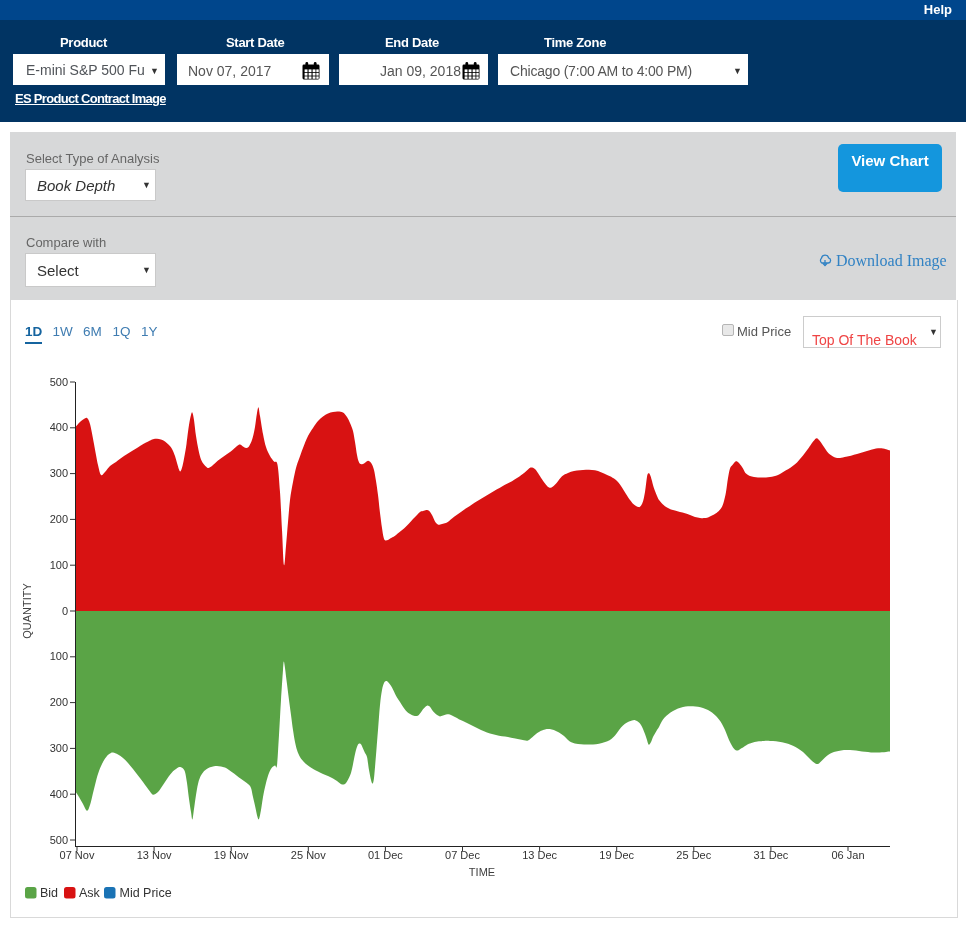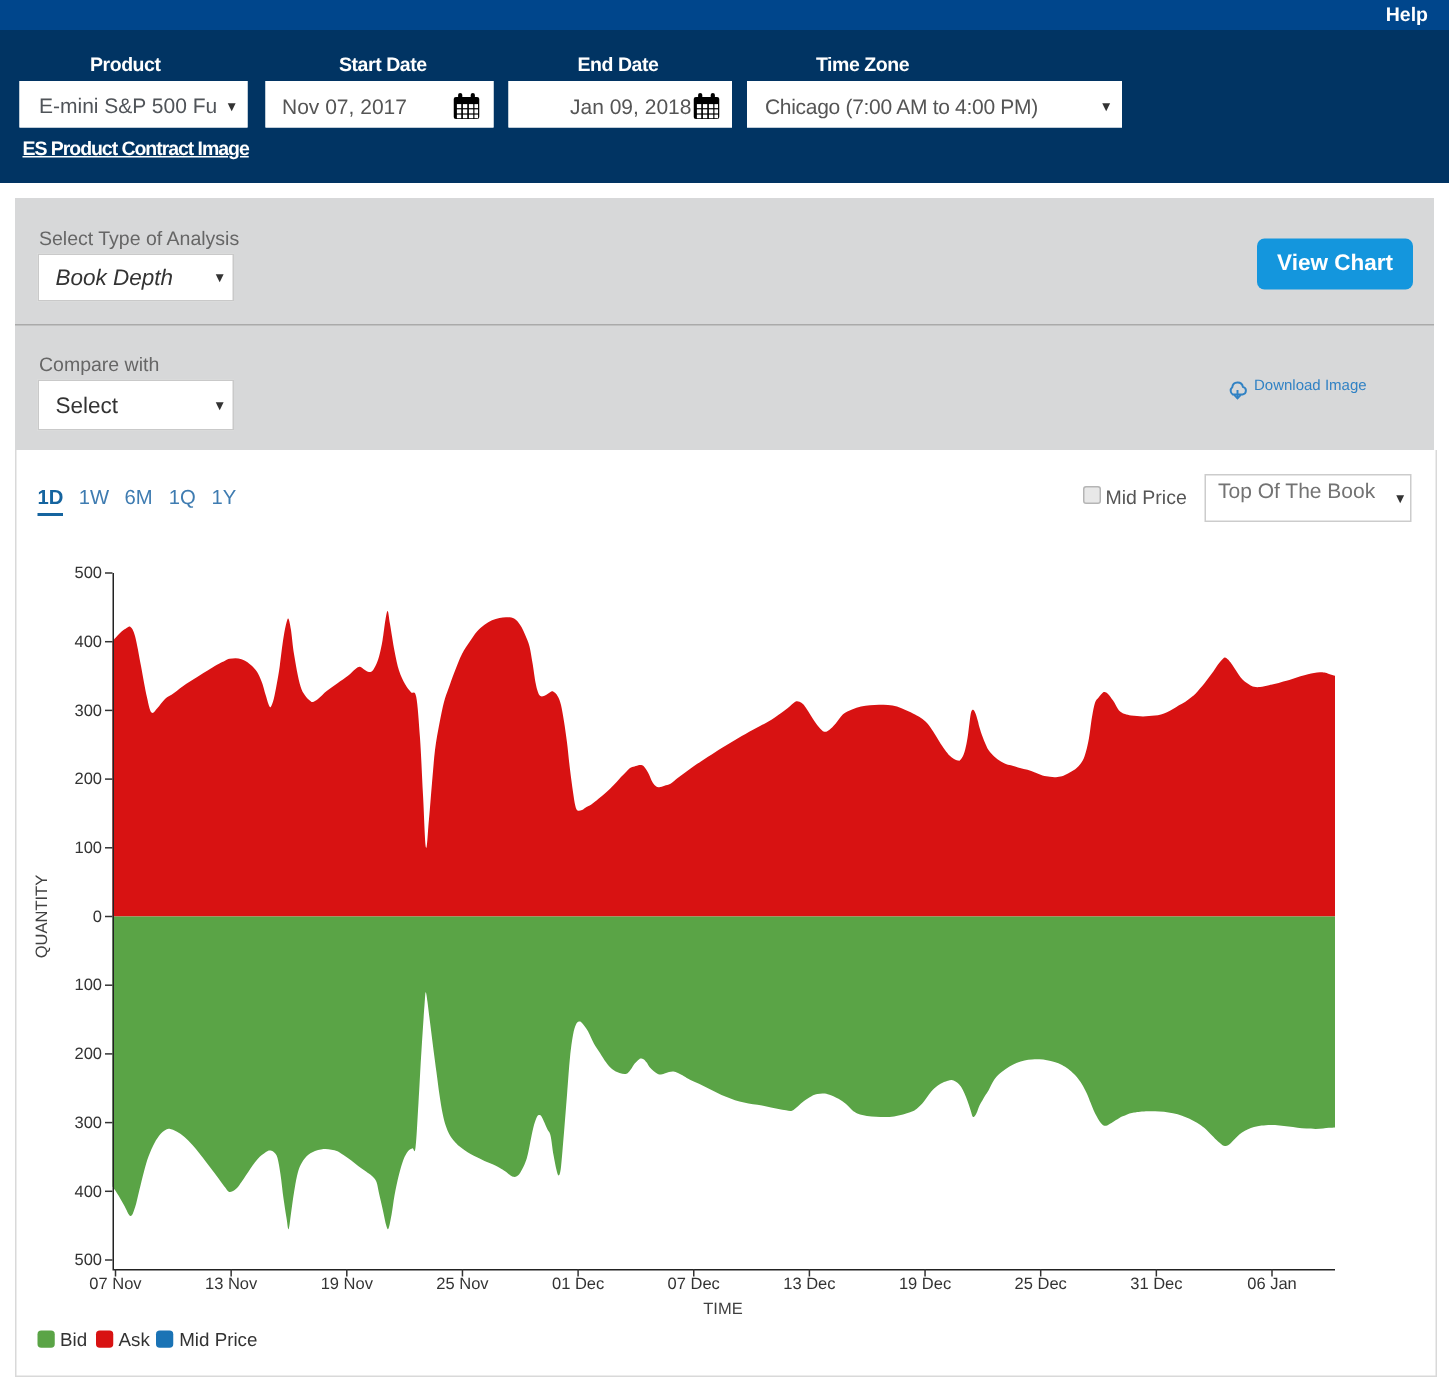--- a/index.html
+++ b/index.html
@@ -15,21 +15,21 @@
 .navsel-text { color:#505459; font-size:14px;text-align:right; }
 .arrow { color:#333; font-size:9px; }
 .speclink { color:#fff; font-size:13px; font-weight:bold; text-decoration:underline; letter-spacing:-0.7px; }
 
 .gpanel { left:10px; top:132px; width:946px; height:168px; background:#d7d8d9; }
 .glabel { color:#666; font-size:13px; }
 .gsel { background:#fff; border:1px solid #c9c9c9; }
 .gseltext { color:#333; font-size:15px; }
 .viewchart { background:#1496dd; color:#fff; font-weight:bold; font-size:15px; border-radius:5px; text-align:center; }
 .divider { background:#aaa; height:1px; }
-.dl { color:#3182c4; font-size:10px; }
+.dl { color:#3182c4; font-size:16px;font-family:Liberation Serif, serif; }
 
 .cpanel { left:10px; top:300px; width:948px; height:618px; background:#fff; border:1px solid #d9d9d9; border-top:none; }
 .tab { color:#3f7cb1; font-size:13.5px; position:absolute; }
 .tabactive { font-weight:bold; color:#15649f; border-bottom:2px solid #15649f; padding-bottom:3px; }
 .midprice { color:#555; font-size:13px; }
 .checkbox { width:12px; height:12px; background:#e8e8e8; border:1px solid #b5b5b5; border-radius:2px; }
 .tobsel { background:#fff; border:1px solid #ccc; color:#555; font-size:15px; }
 </style>
 </head>
 <body>
@@ -87,42 +87,42 @@
       <rect x="10.6" y="14.4" width="2.9" height="2.4"></rect>
       <rect x="14.3" y="14.4" width="2.4" height="2.4"></rect>
 </g>
   </svg>
 <div class="abs speclink" style="left:15px;top:91px;">ES Product Contract Image</div>
 <div class="abs gpanel"></div>
 <div class="abs glabel" style="left:26px;top:151px;">Select Type of Analysis</div>
 <div class="abs gsel" style="left:25px;top:169px;width:131px;height:32px;"></div>
 <div class="abs gseltext" style="left:37px;top:177px;font-style:italic;">Book Depth</div>
 <div class="abs arrow" style="left:142px;top:180px;">▼</div>
-<div class="abs viewchart" style="left:838px;top:159px;width:104px;height:34px;line-height:34px;">View Chart</div>
+<div class="abs viewchart" style="left:838px;top:144px;width:104px;height:48px;line-height:34px;">View Chart</div>
 <div class="abs divider" style="left:10px;top:216px;width:946px;"></div>
 <div class="abs glabel" style="left:26px;top:235px;">Compare with</div>
 <div class="abs gsel" style="left:25px;top:253px;width:131px;height:34px;"></div>
 <div class="abs gseltext" style="left:37px;top:262px;">Select</div>
 <div class="abs arrow" style="left:142px;top:265px;">▼</div>
 <svg class="abs" style="left:817px;top:252px;" width="16" height="16" viewBox="0 0 16 16">
 <path d="M4.5 6.2 A3.6 3.6 0 0 1 11.6 5.9 A2.6 2.6 0 0 1 11.4 11 H4.8 A3 3 0 0 1 4.5 6.2 Z" fill="none" stroke="#3182c4" stroke-width="1.3"></path>
 <line x1="8" y1="8" x2="8" y2="13.5" stroke="#3182c4" stroke-width="1.3"></line>
 <path d="M5.8 11.3 L8 13.6 L10.2 11.3" fill="none" stroke="#3182c4" stroke-width="1.3"></path>
 </svg>
 <div class="abs dl" style="left:836px;top:252px;">Download Image</div>
 <div class="abs cpanel"></div>
 <div class="abs tab tabactive" style="left:25px;top:324px;">1D</div>
 <div class="abs tab" style="left:52.5px;top:324px;">1W</div>
 <div class="abs tab" style="left:83px;top:324px;">6M</div>
 <div class="abs tab" style="left:112.5px;top:324px;">1Q</div>
 <div class="abs tab" style="left:141px;top:324px;">1Y</div>
 <div class="abs checkbox" style="left:722px;top:324px;"></div>
 <div class="abs midprice" style="left:737px;top:324px;">Mid Price</div>
 <div class="abs tobsel" style="left:803px;top:316px;width:138px;height:32px;"></div>
-<div class="abs" style="left:812px;top:319px;color:#737373;font-size:14px;">Top Of The Book</div>
+<div class="abs" style="left:812px;top:332px;color:#ef4444;font-size:14px;">Top Of The Book</div>
 <div class="abs arrow" style="left:929px;top:327px;">▼</div>
 <svg class="abs" style="left:0;top:0;" width="968" height="927" viewBox="0 0 968 927">
 <path d="M75,427.5C75.8,426.6 78.5,423.4 80,422C81.5,420.6 82.8,419.7 84,419C85.2,418.3 86.0,417.2 87,418C88.0,418.8 88.8,419.7 90,424C91.2,428.3 92.7,437.2 94,444C95.3,450.8 96.8,459.8 98,465C99.2,470.2 99.8,473.8 101,475C102.2,476.2 103.5,473.5 105,472C106.5,470.5 108.2,467.7 110,466C111.8,464.3 113.7,463.7 116,462C118.3,460.3 121.3,457.8 124,456C126.7,454.2 129.3,452.7 132,451C134.7,449.3 137.7,447.4 140,446C142.3,444.6 144.3,443.4 146,442.5C147.7,441.6 148.8,441.1 150,440.5C151.2,439.9 151.8,439.5 153,439.2C154.2,438.9 155.7,438.8 157,438.8C158.3,438.9 159.7,439.1 161,439.5C162.3,439.9 163.7,440.6 165,441.5C166.3,442.4 167.8,443.8 169,445C170.2,446.2 171.0,447.2 172,449C173.0,450.8 174.2,453.7 175,456C175.8,458.3 176.3,460.8 177,463C177.7,465.2 178.4,468.1 179,469.5C179.6,470.9 179.9,471.9 180.5,471.3C181.1,470.7 181.8,468.6 182.5,466C183.2,463.4 183.8,459.7 184.5,456C185.2,452.3 185.8,449.2 186.5,444C187.2,438.8 188.2,429.8 189,425C189.8,420.2 190.4,417.1 191,415C191.6,412.9 191.8,411.7 192.3,412.5C192.8,413.3 193.4,416.1 194,420C194.6,423.9 195.2,431.0 196,436C196.8,441.0 197.7,446.1 198.5,450C199.3,453.9 200.1,457.1 201,459.5C201.9,461.9 203.1,463.2 204,464.5C204.9,465.8 205.8,466.4 206.5,467C207.2,467.6 207.6,468.2 208.5,468C209.4,467.8 210.4,467.2 212,466C213.6,464.8 215.8,462.2 218,460.5C220.2,458.8 222.7,457.2 225,455.5C227.3,453.8 230.0,452.1 232,450.5C234.0,448.9 235.7,447.0 237,446C238.3,445.0 239.0,444.4 240,444.5C241.0,444.6 242.0,445.9 243,446.5C244.0,447.1 245.1,447.9 246,448C246.9,448.1 247.7,447.9 248.5,447C249.3,446.1 250.2,444.2 251,442.5C251.8,440.8 252.3,439.1 253,436.5C253.7,433.9 254.3,430.9 255,427C255.7,423.1 256.4,416.3 257,413C257.6,409.7 258.0,406.9 258.5,407.4C259.0,407.9 259.2,411.6 260,416C260.8,420.4 262.0,428.8 263,434C264.0,439.2 264.8,443.3 266,447C267.2,450.7 268.7,453.6 270,456C271.3,458.4 272.8,460.1 274,461.5C275.2,462.9 276.5,459.6 277.5,464.7C278.5,469.8 279.2,481.1 280,492C280.8,502.9 281.3,517.8 282,530C282.7,542.2 283.3,562.3 284,565C284.7,567.7 285.3,553.2 286,546C286.7,538.8 287.3,529.7 288,522C288.7,514.3 289.2,506.7 290,500C290.8,493.3 292.0,487.3 293,482C294.0,476.7 295.0,471.8 296,468C297.0,464.2 297.8,462.3 299,459C300.2,455.7 301.5,451.8 303,448C304.5,444.2 306.3,439.3 308,436C309.7,432.7 311.3,430.5 313,428C314.7,425.5 316.3,422.9 318,421C319.7,419.1 321.3,417.8 323,416.5C324.7,415.2 326.3,414.2 328,413.5C329.7,412.8 331.3,412.3 333,412C334.7,411.7 336.3,411.4 338,411.5C339.7,411.6 341.5,411.6 343,412.5C344.5,413.4 345.8,415.2 347,417C348.2,418.8 349.0,420.7 350,423C351.0,425.3 352.2,427.8 353,431C353.8,434.2 354.3,438.0 355,442C355.7,446.0 356.4,451.8 357,455C357.6,458.2 358.0,459.5 358.5,461C359.0,462.5 359.4,463.3 360,463.8C360.6,464.3 361.3,464.3 362,464.2C362.7,464.1 363.3,463.8 364,463.4C364.7,463.0 365.3,462.4 366,462C366.7,461.6 367.3,460.8 368,460.8C368.7,460.8 369.3,461.2 370,461.8C370.7,462.4 371.3,463.1 372,464.5C372.7,465.9 373.3,467.2 374,470C374.7,472.8 375.3,476.8 376,481C376.7,485.2 377.3,489.7 378,495C378.7,500.3 379.3,507.5 380,513C380.7,518.5 381.4,524.0 382,528C382.6,532.0 383.0,535.0 383.5,537C384.0,539.0 384.2,539.8 385,540.3C385.8,540.8 387.0,540.4 388,540C389.0,539.6 390.0,538.6 391,538C392.0,537.4 392.7,537.4 394,536.5C395.3,535.6 397.3,533.9 399,532.5C400.7,531.1 402.3,529.9 404,528.4C405.7,526.9 407.5,525.0 409,523.5C410.5,522.0 411.7,520.5 413,519.1C414.3,517.7 415.8,516.2 417,515C418.2,513.8 419.0,512.7 420,512C421.0,511.3 421.9,511.3 423,511C424.1,510.7 425.3,510.1 426.3,510C427.3,509.9 428.1,509.9 429,510.7C429.9,511.5 431.0,513.2 432,515C433.0,516.8 434.1,520.0 435,521.5C435.9,523.0 436.8,523.8 437.5,524.3C438.2,524.8 438.6,524.9 439.5,524.8C440.4,524.7 441.8,524.2 443,523.8C444.2,523.4 445.5,523.4 447,522.5C448.5,521.6 450.3,519.8 452,518.5C453.7,517.2 455.3,516.0 457,514.8C458.7,513.6 460.3,512.4 462,511.2C463.7,510.0 465.3,508.9 467,507.8C468.7,506.7 470.3,505.6 472,504.5C473.7,503.4 475.3,502.4 477,501.3C478.7,500.2 480.3,499.2 482,498.2C483.7,497.2 485.3,496.2 487,495.2C488.7,494.2 490.3,493.2 492,492.2C493.7,491.2 495.3,490.2 497,489.3C498.7,488.4 500.3,487.4 502,486.5C503.7,485.6 505.3,484.7 507,483.8C508.7,482.9 510.3,482.2 512,481.2C513.7,480.2 515.5,479.0 517,478C518.5,477.0 519.7,476.2 521,475.2C522.3,474.2 523.8,473.1 525,472.2C526.2,471.2 527.1,470.3 528,469.5C528.9,468.7 529.7,467.9 530.5,467.6C531.3,467.3 532.2,467.5 533,467.8C533.8,468.1 534.7,468.6 535.5,469.5C536.3,470.4 536.9,471.4 538,473C539.1,474.6 540.7,477.3 542,479.3C543.3,481.3 544.8,483.4 546,484.8C547.2,486.2 548.3,487.5 549.5,487.8C550.7,488.1 551.8,487.4 553,486.5C554.2,485.6 555.5,484.2 557,482.5C558.5,480.8 560.2,477.8 562,476.2C563.8,474.6 566.0,473.9 568,473C570.0,472.1 572.0,471.5 574,471C576.0,470.5 578.0,470.4 580,470.2C582.0,470.0 584.0,469.8 586,469.8C588.0,469.8 590.0,469.8 592,470C594.0,470.2 596.0,470.4 598,471C600.0,471.6 602.0,472.6 604,473.5C606.0,474.4 608.3,475.4 610,476.3C611.7,477.2 612.7,477.7 614,478.6C615.3,479.6 616.7,480.5 618,482C619.3,483.5 620.7,485.5 622,487.5C623.3,489.5 624.7,491.9 626,494C627.3,496.1 628.8,498.4 630,500C631.2,501.6 632.0,502.7 633,503.7C634.0,504.7 635.1,505.4 636,506C636.9,506.6 637.8,506.9 638.5,507C639.2,507.1 639.4,507.3 640,506.8C640.6,506.3 641.4,505.2 642,504C642.6,502.8 643.0,501.5 643.5,499.5C644.0,497.5 644.5,494.9 645,492C645.5,489.1 645.9,484.9 646.3,482C646.7,479.1 647.0,475.9 647.5,474.5C648.0,473.1 648.5,473.1 649,473.3C649.5,473.6 650.0,474.7 650.5,476C651.0,477.3 651.6,479.5 652,481C652.4,482.5 652.5,483.3 653,485C653.5,486.7 654.3,489.2 655,491C655.7,492.8 656.3,494.5 657,496C657.7,497.5 658.0,498.6 659,500C660.0,501.4 661.7,503.2 663,504.5C664.3,505.8 665.7,506.7 667,507.5C668.3,508.3 669.7,509.0 671,509.5C672.3,510.0 673.5,510.1 675,510.5C676.5,510.9 678.3,511.6 680,512C681.7,512.5 683.3,512.7 685,513.2C686.7,513.7 688.3,514.4 690,515C691.7,515.6 693.3,516.5 695,517C696.7,517.5 698.5,517.7 700,517.9C701.5,518.1 702.7,518.2 704,518.1C705.3,518.0 706.7,517.9 708,517.5C709.3,517.1 710.7,516.3 712,515.6C713.3,514.9 714.8,514.1 716,513.3C717.2,512.5 718.0,511.9 719,510.8C720.0,509.7 721.2,508.3 722,506.7C722.8,505.1 723.3,503.4 724,501C724.7,498.6 725.3,495.8 726,492C726.7,488.2 727.3,481.9 728,478C728.7,474.1 729.3,470.6 730,468.5C730.7,466.4 731.3,466.4 732,465.5C732.7,464.6 733.4,463.7 734,463C734.6,462.3 735.1,461.8 735.5,461.5C735.9,461.2 736.1,461.3 736.4,461.3C736.7,461.3 737.1,461.4 737.5,461.7C737.9,462.0 738.4,462.4 739,463C739.6,463.6 740.3,464.7 741,465.6C741.7,466.5 742.4,467.5 743,468.5C743.6,469.5 744.0,470.5 744.5,471.4C745.0,472.2 745.4,473.0 746,473.6C746.6,474.2 747.3,474.7 748,475.1C748.7,475.5 749.0,475.7 750,476C751.0,476.3 752.7,476.8 754,477C755.3,477.2 756.7,477.3 758,477.4C759.3,477.5 760.7,477.6 762,477.6C763.3,477.6 764.7,477.5 766,477.4C767.3,477.3 768.7,477.2 770,477C771.3,476.8 772.7,476.7 774,476.3C775.3,475.9 776.7,475.5 778,474.9C779.3,474.3 780.7,473.5 782,472.7C783.3,471.9 784.7,471.0 786,470.2C787.3,469.4 788.7,468.9 790,468C791.3,467.1 792.8,465.9 794,465C795.2,464.1 796.0,463.5 797,462.5C798.0,461.5 799.0,460.2 800,459C801.0,457.8 802.0,456.8 803,455.5C804.0,454.2 805.0,452.8 806,451.5C807.0,450.2 808.0,448.9 809,447.5C810.0,446.1 811.1,444.2 812,443C812.9,441.8 813.8,440.8 814.5,440C815.2,439.2 815.8,438.4 816.5,438.3C817.2,438.2 817.8,438.8 818.5,439.5C819.2,440.2 820.1,441.2 821,442.5C821.9,443.8 823.0,445.5 824,447C825.0,448.5 826.0,450.2 827,451.5C828.0,452.8 829.0,453.7 830,454.5C831.0,455.3 832.0,455.9 833,456.5C834.0,457.1 834.8,457.6 836,457.8C837.2,458.1 838.3,458.2 840,458C841.7,457.8 844.2,457.2 846,456.8C847.8,456.4 849.2,456.2 851,455.7C852.8,455.2 855.2,454.5 857,454C858.8,453.5 860.3,453.0 862,452.5C863.7,452.0 865.3,451.4 867,450.9C868.7,450.4 870.5,449.9 872,449.5C873.5,449.1 874.7,448.8 876,448.6C877.3,448.4 878.8,448.2 880,448.2C881.2,448.2 882.0,448.2 883,448.4C884.0,448.6 884.8,448.9 886,449.3C887.2,449.7 889.3,450.3 890,450.5L890,611L75,611Z" fill="#d81212"></path>
 <path d="M75,791C75.7,792.0 77.7,794.8 79,797C80.3,799.2 81.7,801.7 83,804C84.3,806.3 85.8,810.5 87,810.7C88.2,810.9 89.0,808.0 90,805C91.0,802.0 92.0,797.0 93,793C94.0,789.0 95.0,784.7 96,781C97.0,777.3 97.8,774.2 99,771C100.2,767.8 101.7,764.5 103,762C104.3,759.5 105.8,757.4 107,756C108.2,754.6 109.0,754.1 110,753.5C111.0,752.9 111.7,752.3 113,752.5C114.3,752.7 116.3,753.6 118,754.5C119.7,755.4 121.3,756.6 123,758C124.7,759.4 126.3,761.2 128,763C129.7,764.8 131.3,766.9 133,769C134.7,771.1 136.3,773.3 138,775.5C139.7,777.7 141.5,780.0 143,782C144.5,784.0 145.8,785.9 147,787.5C148.2,789.1 149.1,790.3 150,791.5C150.9,792.7 151.7,794.0 152.5,794.5C153.3,795.0 154.1,794.6 155,794.2C155.9,793.8 157.0,793.0 158,792C159.0,791.0 160.0,789.4 161,788C162.0,786.6 163.0,785.0 164,783.5C165.0,782.0 166.0,780.5 167,779C168.0,777.5 169.0,776.1 170,774.8C171.0,773.5 172.0,772.3 173,771.3C174.0,770.3 175.1,769.7 176,769C176.9,768.3 177.7,767.6 178.5,767.3C179.3,767.0 180.2,767.0 181,767.2C181.8,767.4 182.3,767.7 183,768.5C183.7,769.3 184.3,769.6 185,772C185.7,774.4 186.3,778.5 187,783C187.7,787.5 188.3,794.2 189,799C189.7,803.8 190.4,808.6 191,812C191.6,815.4 191.9,820.0 192.4,819.5C192.9,819.0 193.4,813.1 194,809C194.6,804.9 195.3,799.2 196,795C196.7,790.8 197.3,786.9 198,784C198.7,781.1 199.2,779.4 200,777.5C200.8,775.6 202.0,773.8 203,772.5C204.0,771.2 204.8,770.4 206,769.5C207.2,768.6 208.7,767.8 210,767.3C211.3,766.8 212.8,766.5 214,766.3C215.2,766.1 215.8,766.0 217,766C218.2,766.0 219.7,766.2 221,766.5C222.3,766.8 223.7,766.9 225,767.5C226.3,768.1 227.5,769.0 229,770C230.5,771.0 232.3,772.2 234,773.5C235.7,774.8 237.3,776.2 239,777.5C240.7,778.8 242.5,779.9 244,781C245.5,782.1 246.8,782.8 248,784C249.2,785.2 250.2,785.8 251,788C251.8,790.2 252.2,793.7 253,797C253.8,800.3 254.8,804.7 255.5,808C256.2,811.3 256.9,815.2 257.5,817C258.1,818.8 258.4,820.2 259,819C259.6,817.8 260.3,813.7 261,810C261.7,806.3 262.2,801.5 263,797C263.8,792.5 265.0,787.0 266,783C267.0,779.0 268.0,775.6 269,773C270.0,770.4 271.0,768.8 272,767.5C273.0,766.2 274.2,765.9 275,765.5C275.8,765.1 276.3,770.3 277,765.2C277.7,760.1 278.3,745.9 279,735C279.7,724.1 280.3,710.8 281,700C281.7,689.2 282.5,676.4 283,670C283.5,663.6 283.5,661.8 283.8,661.5C284.1,661.2 284.5,664.2 285,668C285.5,671.8 286.3,678.7 287,684C287.7,689.3 288.3,694.8 289,700C289.7,705.2 290.3,710.0 291,715C291.7,720.0 292.3,725.5 293,730C293.7,734.5 294.3,738.7 295,742C295.7,745.3 296.2,747.5 297,750C297.8,752.5 299.0,755.2 300,757C301.0,758.8 302.0,759.8 303,761C304.0,762.2 304.8,763.0 306,764C307.2,765.0 308.7,766.1 310,767C311.3,767.9 312.7,768.8 314,769.5C315.3,770.2 316.5,770.8 318,771.5C319.5,772.2 321.3,773.2 323,774C324.7,774.8 326.3,775.2 328,776C329.7,776.8 331.5,777.7 333,778.5C334.5,779.3 335.5,780.0 337,781C338.5,782.0 340.5,784.2 342,784.5C343.5,784.8 344.7,784.5 346,783C347.3,781.5 349.0,777.8 350,775.5C351.0,773.2 351.3,771.8 352,769C352.7,766.2 353.3,762.2 354,759C354.7,755.8 355.3,752.4 356,750C356.7,747.6 357.4,745.6 358,744.5C358.6,743.4 359.0,743.4 359.5,743.4C360.0,743.4 360.4,743.4 361,744.3C361.6,745.1 362.3,747.0 363,748.5C363.7,750.0 364.3,751.6 365,753C365.7,754.4 366.3,754.2 367,757C367.7,759.8 368.3,766.2 369,770C369.7,773.8 370.4,777.7 371,780C371.6,782.3 372.0,783.9 372.5,783.6C373.0,783.3 373.4,782.8 374,778C374.6,773.2 375.3,763.0 376,755C376.7,747.0 377.3,738.3 378,730C378.7,721.7 379.3,711.7 380,705C380.7,698.3 381.3,693.7 382,690C382.7,686.3 383.3,684.5 384,683C384.7,681.5 385.3,681.2 386,681C386.7,680.8 387.0,680.9 388,682C389.0,683.1 390.7,685.2 392,687.5C393.3,689.8 394.7,693.4 396,695.8C397.3,698.2 398.7,699.9 400,702C401.3,704.1 402.7,706.4 404,708.2C405.3,710.0 406.5,711.5 408,712.7C409.5,713.9 411.5,714.9 413,715.4C414.5,715.9 416.0,716.1 417,716C418.0,715.9 418.3,715.4 419,714.8C419.7,714.2 420.3,713.2 421,712.3C421.7,711.4 422.3,710.1 423,709.2C423.7,708.4 424.3,707.8 425,707.2C425.7,706.6 426.3,705.9 427,705.7C427.7,705.5 428.3,705.7 429,706.1C429.7,706.5 430.3,707.3 431,708.2C431.7,709.1 432.2,710.4 433,711.3C433.8,712.2 434.7,713.1 435.5,713.8C436.3,714.5 437.2,715.2 438,715.6C438.8,716.0 439.2,716.4 440,716.4C440.8,716.4 442.0,715.9 443,715.6C444.0,715.3 445.0,714.8 446,714.6C447.0,714.4 448.0,714.2 449,714.3C450.0,714.4 450.8,714.9 452,715.4C453.2,715.9 454.7,716.8 456,717.5C457.3,718.2 458.3,719.0 460,719.8C461.7,720.6 464.0,721.5 466,722.5C468.0,723.5 470.0,724.5 472,725.5C474.0,726.5 476.0,727.5 478,728.5C480.0,729.5 482.0,730.4 484,731.2C486.0,732.0 488.0,732.9 490,733.5C492.0,734.1 494.0,734.5 496,735C498.0,735.5 500.0,735.9 502,736.2C504.0,736.5 506.0,736.6 508,737C510.0,737.4 512.2,737.9 514,738.3C515.8,738.7 517.3,739.0 519,739.3C520.7,739.6 522.5,740.0 524,740.2C525.5,740.4 526.7,741.0 528,740.5C529.3,740.0 530.7,738.6 532,737.5C533.3,736.4 534.5,735.1 536,734C537.5,732.9 539.5,731.6 541,730.8C542.5,730.0 543.7,729.7 545,729.4C546.3,729.1 547.7,728.9 549,729C550.3,729.1 551.3,729.2 553,729.8C554.7,730.4 557.2,731.5 559,732.5C560.8,733.5 562.5,734.8 564,736C565.5,737.2 566.7,738.9 568,740C569.3,741.1 570.3,741.8 572,742.5C573.7,743.2 576.0,743.7 578,744C580.0,744.3 582.0,744.4 584,744.5C586.0,744.6 588.0,744.6 590,744.6C592.0,744.6 594.0,744.6 596,744.3C598.0,744.0 600.0,743.5 602,743C604.0,742.5 606.5,741.6 608,741C609.5,740.4 609.8,740.2 611,739.3C612.2,738.4 613.8,736.8 615,735.5C616.2,734.2 617.0,732.8 618,731.5C619.0,730.2 619.8,728.8 621,727.5C622.2,726.2 623.7,724.8 625,723.8C626.3,722.8 627.8,722.0 629,721.5C630.2,721.0 631.1,720.8 632,720.5C632.9,720.2 633.7,719.9 634.5,720C635.3,720.1 636.2,720.6 637,721C637.8,721.4 638.3,721.8 639,722.5C639.7,723.2 640.3,723.9 641,725C641.7,726.1 642.3,727.5 643,729C643.7,730.5 644.3,732.2 645,734C645.7,735.8 646.4,738.2 647,740C647.6,741.8 648.0,743.9 648.5,744.5C649.0,745.1 649.5,744.4 650,743.8C650.5,743.2 651.0,742.1 651.5,741C652.0,739.9 652.4,738.2 653,737C653.6,735.8 654.3,734.7 655,733.5C655.7,732.3 656.3,731.1 657,730C657.7,728.9 658.0,728.8 659,727C660.0,725.2 661.5,721.6 663,719.5C664.5,717.4 666.3,715.9 668,714.5C669.7,713.1 671.3,712.0 673,711C674.7,710.0 676.3,709.2 678,708.5C679.7,707.8 681.3,707.4 683,707C684.7,706.6 686.3,706.4 688,706.3C689.7,706.2 691.3,706.1 693,706.2C694.7,706.3 696.3,706.5 698,706.8C699.7,707.1 701.3,707.5 703,708C704.7,708.5 706.5,709.2 708,710C709.5,710.8 710.7,711.5 712,712.5C713.3,713.5 714.8,714.8 716,716C717.2,717.2 718.0,718.2 719,719.5C720.0,720.8 721.0,722.2 722,724C723.0,725.8 724.2,728.2 725,730C725.8,731.8 726.3,733.3 727,735C727.7,736.7 728.3,738.5 729,740C729.7,741.5 730.3,742.8 731,744C731.7,745.2 732.3,746.5 733,747.5C733.7,748.5 734.4,749.3 735,749.8C735.6,750.3 736.0,750.4 736.5,750.5C737.0,750.6 737.4,750.6 738,750.4C738.6,750.2 739.3,749.6 740,749.2C740.7,748.8 741.3,748.4 742,748C742.7,747.6 743.3,747.1 744,746.7C744.7,746.3 745.3,745.9 746,745.5C746.7,745.1 747.3,744.6 748,744.3C748.7,744.0 749.2,743.9 750,743.6C750.8,743.3 752.0,742.7 753,742.4C754.0,742.1 755.0,741.9 756,741.7C757.0,741.5 757.7,741.4 759,741.3C760.3,741.2 762.2,741.0 764,740.9C765.8,740.8 768.0,740.8 770,740.9C772.0,741.0 774.0,741.0 776,741.2C778.0,741.4 780.0,741.8 782,742.2C784.0,742.6 786.2,743.2 788,743.8C789.8,744.4 791.3,745.0 793,745.8C794.7,746.6 796.3,747.5 798,748.5C799.7,749.5 801.5,750.8 803,752C804.5,753.2 805.7,754.7 807,756C808.3,757.3 809.8,758.9 811,760C812.2,761.1 813.1,761.9 814,762.6C814.9,763.3 815.7,763.9 816.5,764C817.3,764.1 818.1,764.0 819,763.4C819.9,762.8 821.0,761.5 822,760.5C823.0,759.5 824.0,758.4 825,757.5C826.0,756.6 826.8,755.8 828,755C829.2,754.2 830.7,753.4 832,752.8C833.3,752.2 834.5,751.8 836,751.4C837.5,751.0 839.2,750.6 841,750.4C842.8,750.2 845.0,750.0 847,750C849.0,750.0 851.0,750.1 853,750.3C855.0,750.5 857.0,750.8 859,751C861.0,751.2 863.0,751.6 865,751.8C867.0,752.0 869.0,752.3 871,752.4C873.0,752.5 875.2,752.6 877,752.6C878.8,752.6 880.5,752.4 882,752.3C883.5,752.2 884.7,752.0 886,751.9C887.3,751.8 889.3,751.6 890,751.6L890,611L75,611Z" fill="#5aa446"></path>
 <line x1="75.5" y1="382" x2="75.5" y2="846" stroke="#222" stroke-width="1"></line>
 <line x1="75" y1="846.5" x2="890" y2="846.5" stroke="#222" stroke-width="1"></line>
 <g font-family="Liberation Sans, sans-serif" font-size="11" fill="#333">
       <line x1="70" y1="382.0" x2="75" y2="382.0" stroke="#333"></line>
       <text x="68" y="385.5" text-anchor="end">500</text>
       <line x1="70" y1="427.8" x2="75" y2="427.8" stroke="#333"></line>

